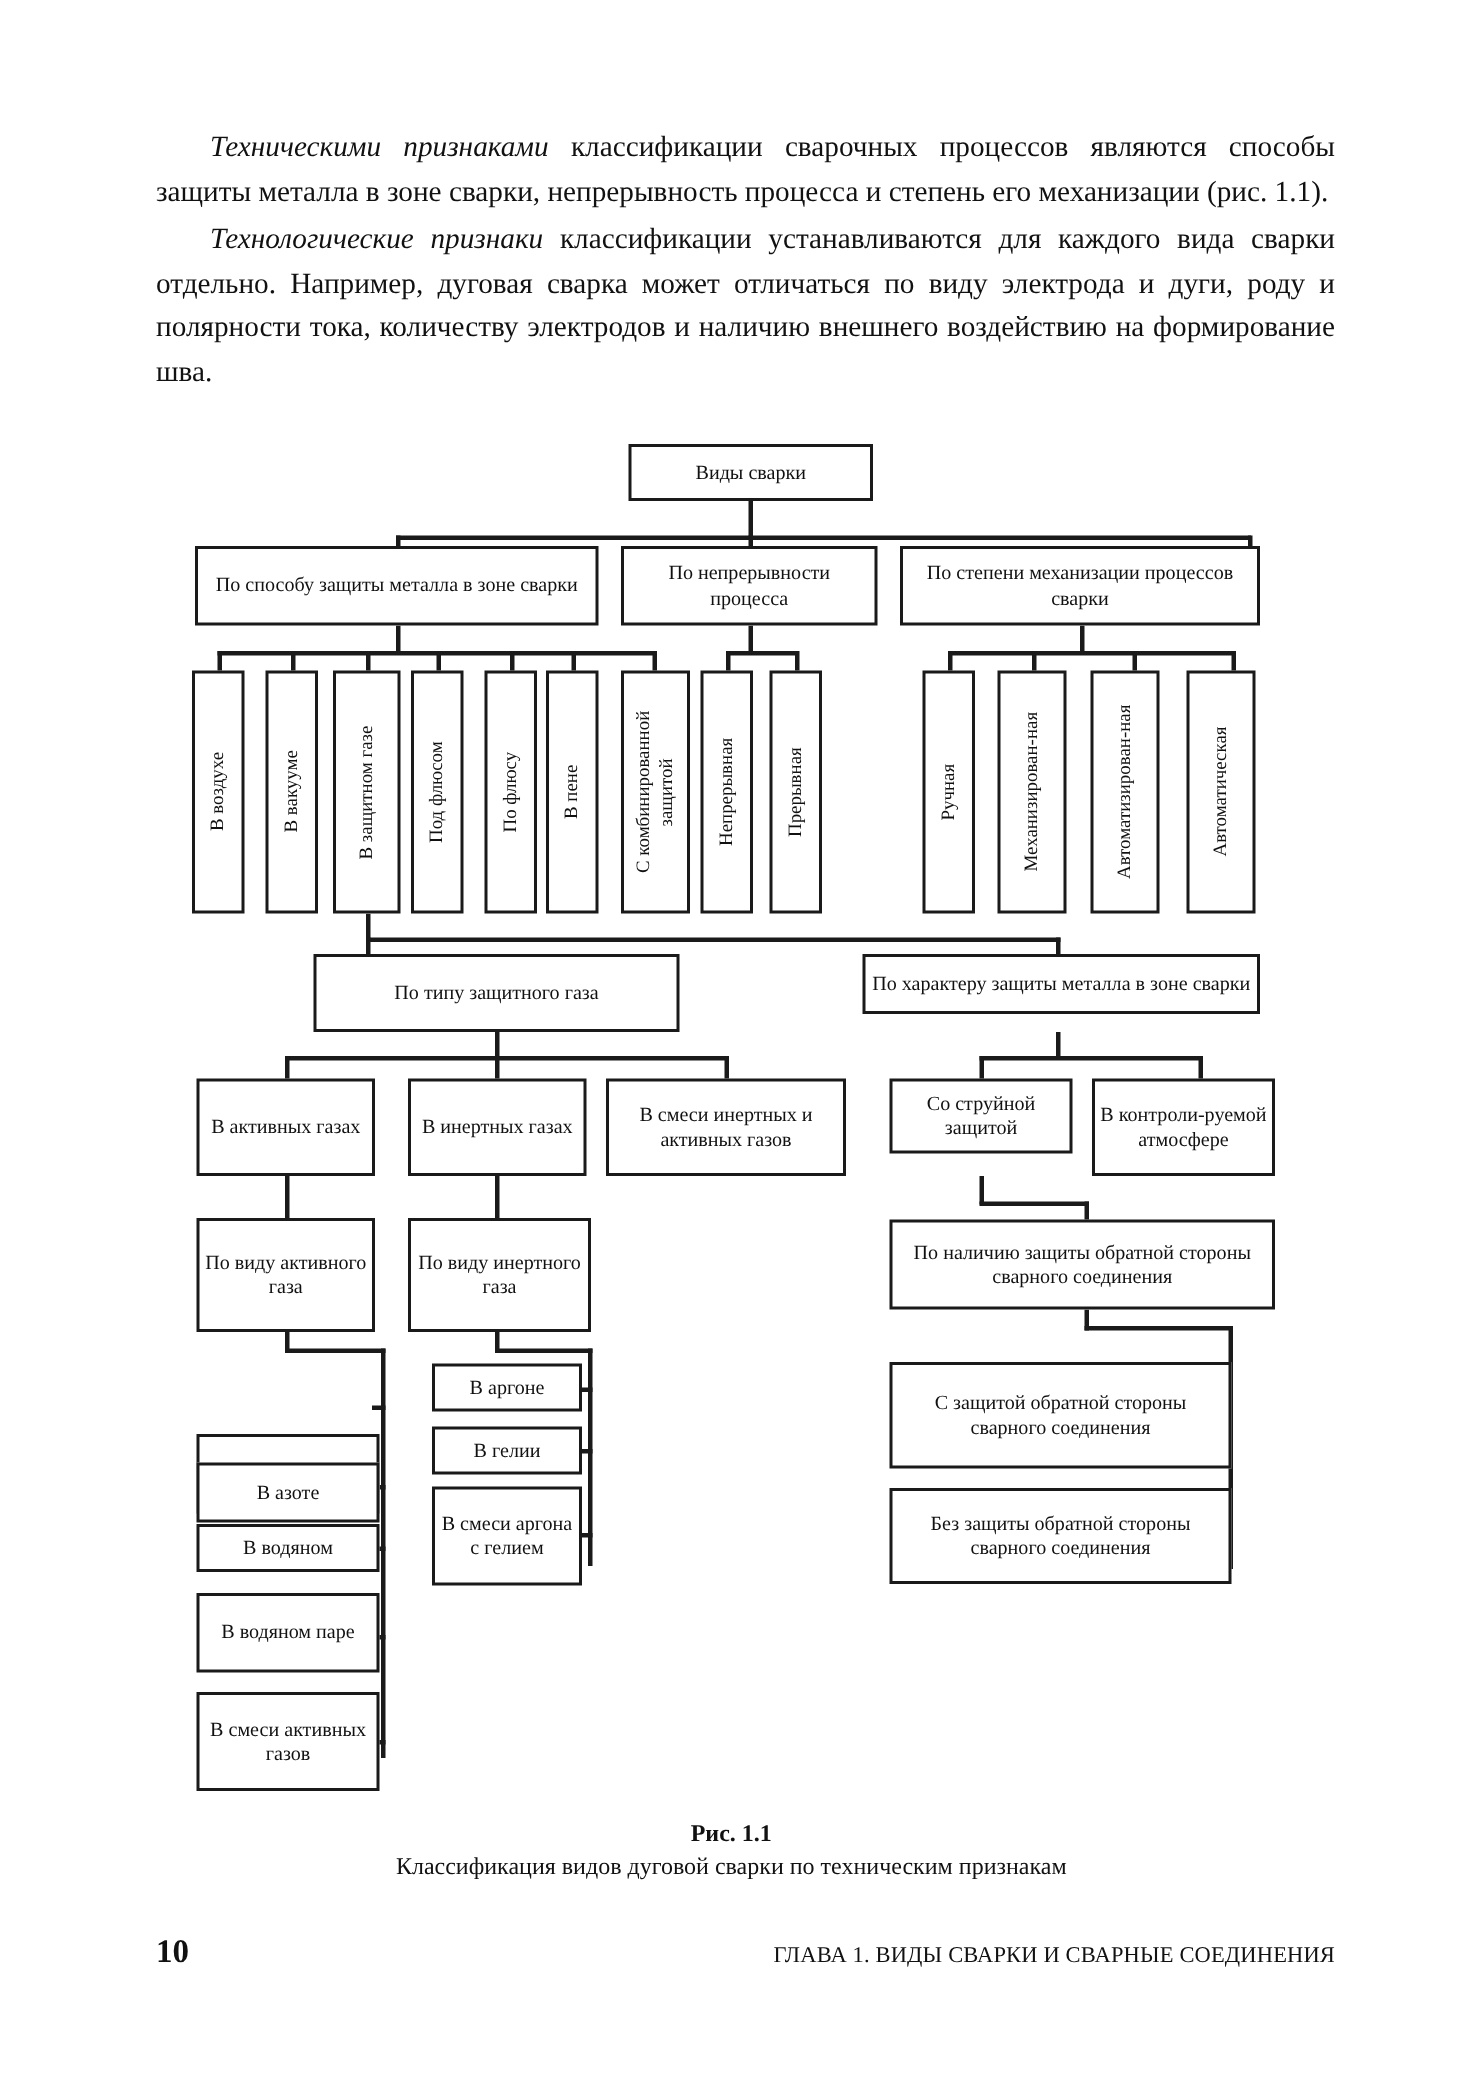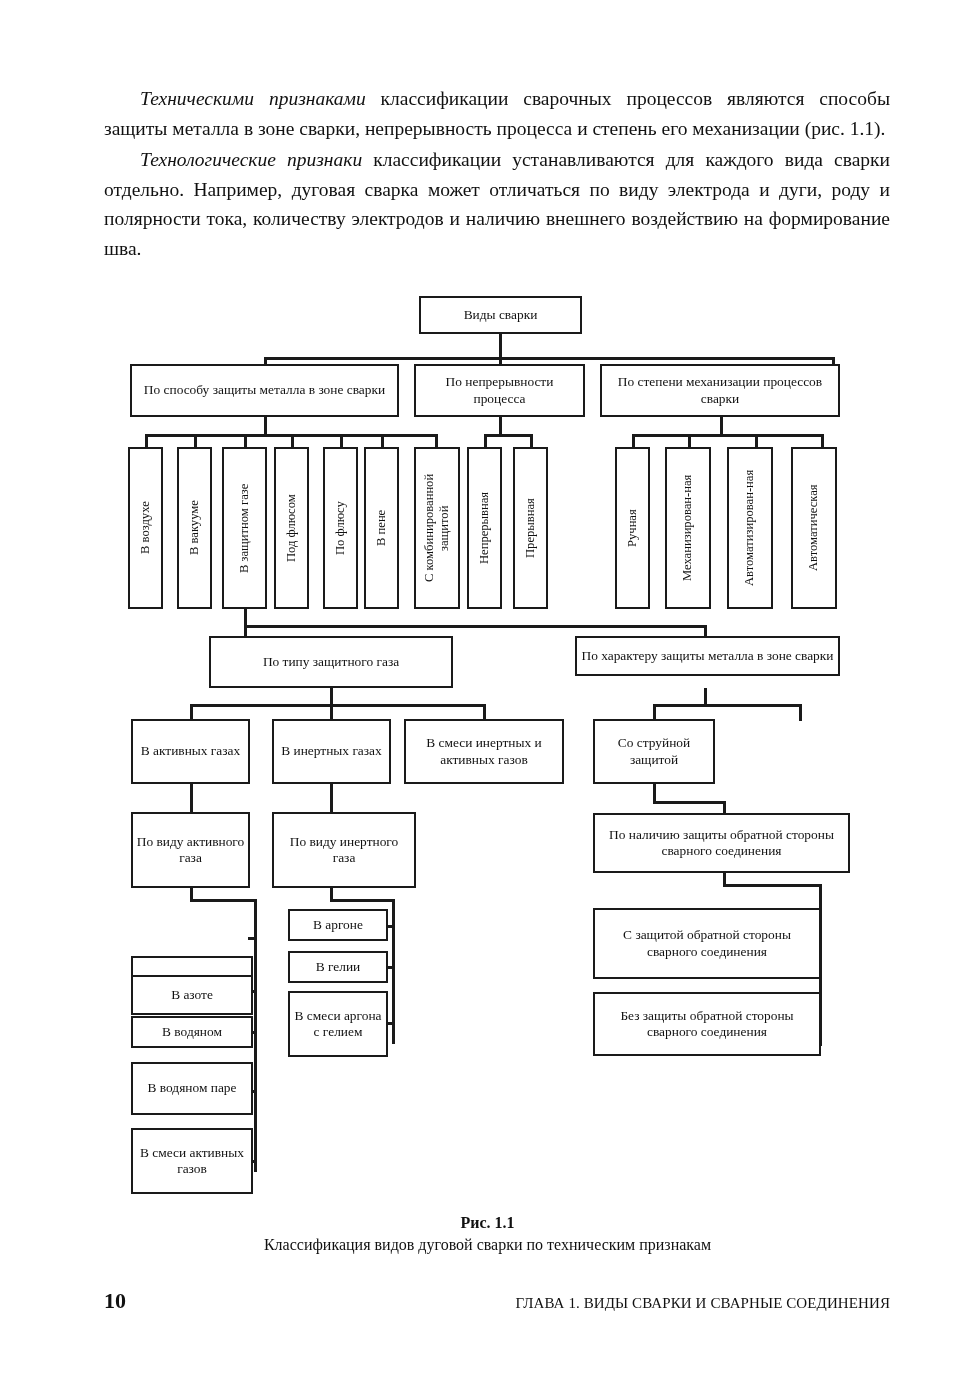--- a/index.html
+++ b/index.html
@@ -169,21 +169,21 @@
   <div class="line v" style="left:483px; top:704px; height:17px;"></div>
 
   <div class="node" style="left:131px; top:719px; width:119px; height:65px;">В активных газах</div>
   <div class="node" style="left:272px; top:719px; width:119px; height:65px;">В инертных газах</div>
   <div class="node" style="left:404px; top:719px; width:160px; height:65px;">В смеси инертных и активных газов</div>
 
   <div class="line v" style="left:190px; top:784px; height:30px;"></div>
   <div class="node" style="left:131px; top:812px; width:119px; height:76px;">По виду активного газа</div>
 
   <div class="line v" style="left:330px; top:784px; height:30px;"></div>
-  <div class="node" style="left:272px; top:812px; width:144px; height:76px;">По виду инертного газа</div>
+  <div class="node" style="left:272px; top:812px; width:122px; height:76px;">По виду инертного газа</div>
 
   <div class="line v" style="left:190px; top:888px; height:14px;"></div>
   <div class="line h" style="left:190px; top:899px; width:67px;"></div>
   <div class="line v" style="left:254px; top:899px; height:273px;"></div>
   <div class="line h" style="left:248px; top:937px; width:9px;"></div>
   <div class="line h" style="left:248px; top:990px; width:9px;"></div>
   <div class="line h" style="left:248px; top:1031px; width:9px;"></div>
   <div class="line h" style="left:248px; top:1090px; width:9px;"></div>
   <div class="line h" style="left:248px; top:1160px; width:9px;"></div>
 
@@ -202,21 +202,22 @@
 
   <div class="node" style="left:288px; top:909px; width:100px; height:32px;">В аргоне</div>
   <div class="node" style="left:288px; top:951px; width:100px; height:32px;text-align:center;">В гелии</div>
   <div class="node" style="left:288px; top:991px; width:100px; height:66px;">В смеси аргона с гелием</div>
 
   <div class="line v" style="left:704px; top:688px; height:18px;"></div>
   <div class="line h" style="left:653px; top:704px; width:149px;"></div>
   <div class="line v" style="left:653px; top:704px; height:17px;"></div>
   <div class="line v" style="left:799px; top:704px; height:17px;"></div>
 
-  <div class="node" style="left:593px; top:719px; width:122px; height:65px;">Со струйной защитой</div>
+  <div class="node" style="left:593px; top:719px; width:122px; height:50px;">Со струйной защитой</div>
+  <div class="node" style="left:728px; top:719px; width:122px; height:65px;">В контроли-руемой атмосфере</div>
 
   <div class="line v" style="left:653px; top:784px; height:19px;"></div>
   <div class="line h" style="left:653px; top:801px; width:73px;"></div>
   <div class="line v" style="left:723px; top:801px; height:14px;"></div>
 
   <div class="node" style="left:593px; top:813px; width:257px; height:60px;">По наличию защиты обратной стороны сварного соединения</div>
 
   <div class="line v" style="left:723px; top:873px; height:14px;"></div>
   <div class="line h" style="left:723px; top:884px; width:99px;"></div>
   <div class="line v" style="left:819px; top:884px; height:162px;"></div>

